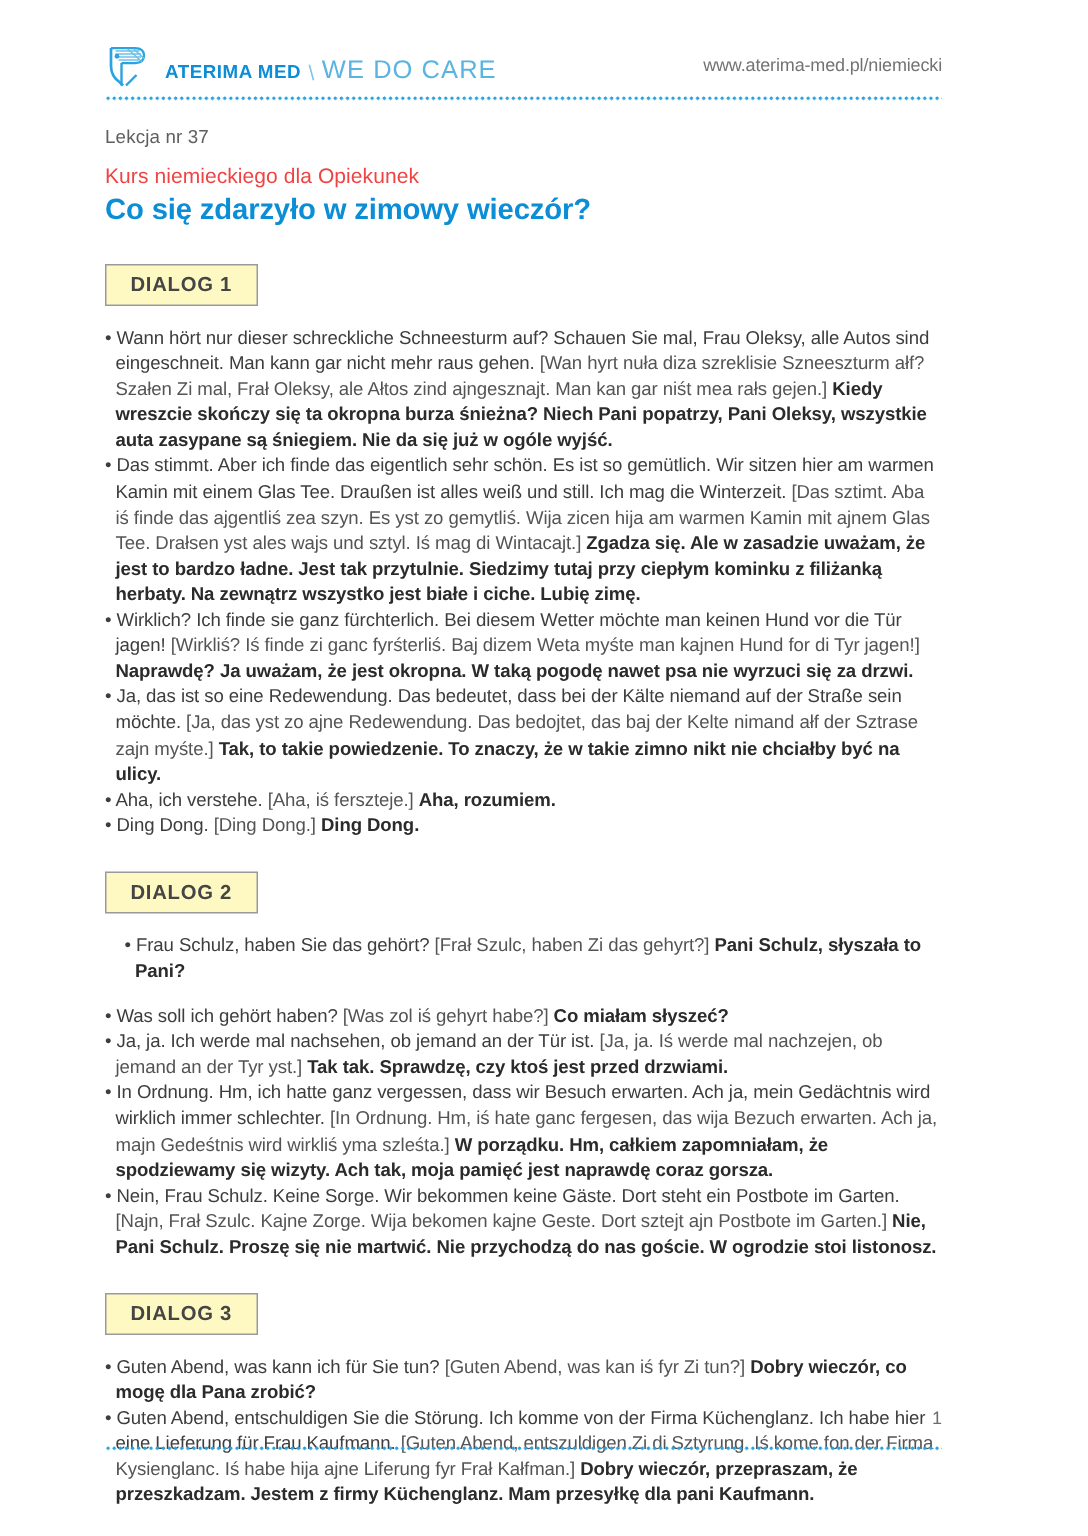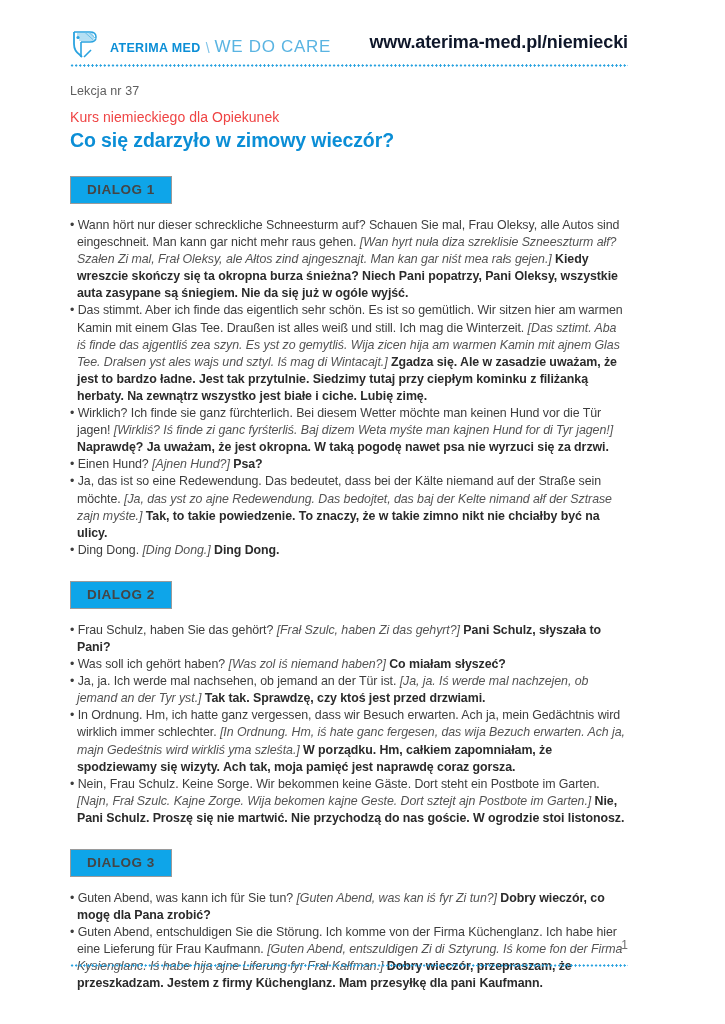--- a/index.html
+++ b/index.html
@@ -60,23 +60,23 @@
     font-size: 14px;
     font-weight: 300;
     transform: translateY(1px);
   }
   .brand-tag {
     font-size: 17px;
     letter-spacing: .7px;
     color: #5ab4e2;
   }
   .site-url {
-    font-size: 18px;
-    font-weight: bold;
-    color: #0f172a;
+    font-size: 12px;
+    font-weight: normal;
+    color: #737373;
     letter-spacing: -0.1px;
   }
 
   
   .rule-dotted {
     height: 3px;
     margin-top: 12px;
     background-image: radial-gradient(circle, #2aa3e0 1.1px, rgba(0,0,0,0) 1.3px);
     background-size: 4.1px 3px;
     background-repeat: repeat-x;
@@ -117,41 +117,41 @@
 
   
   .dialog-label {
     display: inline-block;
     border: 1px solid #9a9a9a;
     padding: 5px 16px 6px 16px;
     font-size: 13.5px;
     font-weight: bold;
     letter-spacing: .5px;
     color: #454545;
-    background: #0ea5e9;
+    background: #fef9c3;
     text-align: center;
   }
   .dialog-block { margin-top: 22px; }
   .dialog-block.first { margin-top: 24px; }
   .lines { margin-top: 13px; }
 
   
   .line {
     font-size: 12.4px;
     line-height: 17.1px;
     color: #3d3d3d;
     text-indent: -7px;
     padding-left: 7px;
     letter-spacing: -0.06px;
   }
   .line .bullet {
     color: #3d3d3d;
   }
   .de { font-style: normal; }
-  .tr { font-style: italic; color: #545454; }
+  .tr { color: #545454; }
   .pl { font-weight: bold; color: #2b2b2b; }
 
   
   .page-num {
     position: absolute;
     right: 70px;
     bottom: 72px;
     font-size: 12px;
     color: #6d6d6d;
   }
@@ -199,27 +199,27 @@
     <div class="lesson-no">Lekcja nr 37</div>
     <div class="course-name">Kurs niemieckiego dla Opiekunek</div>
     <h1 class="lesson-title">Co się zdarzyło w zimowy wieczór?</h1>
   </div>
 
   <div id="dialogs-root">
       <div class="dialog-block first"><div class="dialog-label">DIALOG 1</div><div class="lines">
           <p class="line" style="margin: 0px;"><span class="bullet">• </span><span class="de">Wann hört nur dieser schreckliche Schneesturm auf? Schauen Sie mal, Frau Oleksy, alle Autos sind eingeschneit. Man kann gar nicht mehr raus gehen.</span> <span class="tr">[Wan hyrt nuła diza szreklisie Szneeszturm ałf? Szałen Zi mal, Frał Oleksy, ale Ałtos zind ajngesznajt. Man kan gar niśt mea rałs gejen.]</span> <span class="pl">Kiedy wreszcie skończy się ta okropna burza śnieżna? Niech Pani popatrzy, Pani Oleksy, wszystkie auta zasypane są śniegiem. Nie da się już w ogóle wyjść.</span></p>
           <p class="line" style="margin: 0px;"><span class="bullet">• </span><span class="de">Das stimmt. Aber ich finde das eigentlich sehr schön. Es ist so gemütlich. Wir sitzen hier am warmen Kamin mit einem Glas Tee. Draußen ist alles weiß und still. Ich mag die Winterzeit.</span> <span class="tr">[Das sztimt. Aba iś finde das ajgentliś zea szyn. Es yst zo gemytliś. Wija zicen hija am warmen Kamin mit ajnem Glas Tee. Drałsen yst ales wajs und sztyl. Iś mag di Wintacajt.]</span> <span class="pl">Zgadza się. Ale w zasadzie uważam, że jest to bardzo ładne. Jest tak przytulnie. Siedzimy tutaj przy ciepłym kominku z filiżanką herbaty. Na zewnątrz wszystko jest białe i ciche. Lubię zimę.</span></p>
           <p class="line" style="margin: 0px;"><span class="bullet">• </span><span class="de">Wirklich? Ich finde sie ganz fürchterlich. Bei diesem Wetter möchte man keinen Hund vor die Tür jagen!</span> <span class="tr">[Wirkliś? Iś finde zi ganc fyrśterliś. Baj dizem Weta myśte man kajnen Hund for di Tyr jagen!]</span> <span class="pl">Naprawdę? Ja uważam, że jest okropna. W taką pogodę nawet psa nie wyrzuci się za drzwi.</span></p>
-          <p class="line" style="margin: 0px;"><span class="bullet">• </span><span class="de">Einen Hund?</span> <span class="tr">[Ajnen Hund?]</span> <span class="pl">Psa?</span></p>
           <p class="line" style="margin: 0px;"><span class="bullet">• </span><span class="de">Ja, das ist so eine Redewendung. Das bedeutet, dass bei der Kälte niemand auf der Straße sein möchte.</span> <span class="tr">[Ja, das yst zo ajne Redewendung. Das bedojtet, das baj der Kelte nimand ałf der Sztrase zajn myśte.]</span> <span class="pl">Tak, to takie powiedzenie. To znaczy, że w takie zimno nikt nie chciałby być na ulicy.</span></p>
+          <p class="line" style="margin: 0px;"><span class="bullet">• </span><span class="de">Aha, ich verstehe.</span> <span class="tr">[Aha, iś ferszteje.]</span> <span class="pl">Aha, rozumiem.</span></p>
           <p class="line" style="margin: 0px;"><span class="bullet">• </span><span class="de">Ding Dong.</span> <span class="tr">[Ding Dong.]</span> <span class="pl">Ding Dong.</span></p>
         </div></div>
       <div class="dialog-block"><div class="dialog-label">DIALOG 2</div><div class="lines">
-          <p class="line" style="margin: 0px;"><span class="bullet">• </span><span class="de">Frau Schulz, haben Sie das gehört?</span> <span class="tr">[Frał Szulc, haben Zi das gehyrt?]</span> <span class="pl">Pani Schulz, słyszała to Pani?</span></p>
-          <p class="line" style="margin: 0px;"><span class="bullet">• </span><span class="de">Was soll ich gehört haben?</span> <span class="tr">[Was zol iś niemand haben?]</span> <span class="pl">Co miałam słyszeć?</span></p>
+          <p class="line" style="margin: 13px;"><span class="bullet">• </span><span class="de">Frau Schulz, haben Sie das gehört?</span> <span class="tr">[Frał Szulc, haben Zi das gehyrt?]</span> <span class="pl">Pani Schulz, słyszała to Pani?</span></p>
+          <p class="line" style="margin: 0px;"><span class="bullet">• </span><span class="de">Was soll ich gehört haben?</span> <span class="tr">[Was zol iś gehyrt habe?]</span> <span class="pl">Co miałam słyszeć?</span></p>
           <p class="line" style="margin: 0px;"><span class="bullet">• </span><span class="de">Ja, ja. Ich werde mal nachsehen, ob jemand an der Tür ist.</span> <span class="tr">[Ja, ja. Iś werde mal nachzejen, ob jemand an der Tyr yst.]</span> <span class="pl">Tak tak. Sprawdzę, czy ktoś jest przed drzwiami.</span></p>
           <p class="line" style="margin: 0px;"><span class="bullet">• </span><span class="de">In Ordnung. Hm, ich hatte ganz vergessen, dass wir Besuch erwarten. Ach ja, mein Gedächtnis wird wirklich immer schlechter.</span> <span class="tr">[In Ordnung. Hm, iś hate ganc fergesen, das wija Bezuch erwarten. Ach ja, majn Gedeśtnis wird wirkliś yma szleśta.]</span> <span class="pl">W porządku. Hm, całkiem zapomniałam, że spodziewamy się wizyty. Ach tak, moja pamięć jest naprawdę coraz gorsza.</span></p>
           <p class="line" style="margin: 0px;"><span class="bullet">• </span><span class="de">Nein, Frau Schulz. Keine Sorge. Wir bekommen keine Gäste. Dort steht ein Postbote im Garten.</span> <span class="tr">[Najn, Frał Szulc. Kajne Zorge. Wija bekomen kajne Geste. Dort sztejt ajn Postbote im Garten.]</span> <span class="pl">Nie, Pani Schulz. Proszę się nie martwić. Nie przychodzą do nas goście. W ogrodzie stoi listonosz.</span></p>
         </div></div>
       <div class="dialog-block"><div class="dialog-label">DIALOG 3</div><div class="lines">
           <p class="line" style="margin: 0px;"><span class="bullet">• </span><span class="de">Guten Abend, was kann ich für Sie tun?</span> <span class="tr">[Guten Abend, was kan iś fyr Zi tun?]</span> <span class="pl">Dobry wieczór, co mogę dla Pana zrobić?</span></p>
           <p class="line" style="margin: 0px;"><span class="bullet">• </span><span class="de">Guten Abend, entschuldigen Sie die Störung. Ich komme von der Firma Küchenglanz. Ich habe hier eine Lieferung für Frau Kaufmann.</span> <span class="tr">[Guten Abend, entszuldigen Zi di Sztyrung. Iś kome fon der Firma Kysienglanc. Iś habe hija ajne Liferung fyr Frał Kałfman.]</span> <span class="pl">Dobry wieczór, przepraszam, że przeszkadzam. Jestem z firmy Küchenglanz. Mam przesyłkę dla pani Kaufmann.</span></p>
         </div></div>
     </div>
 

